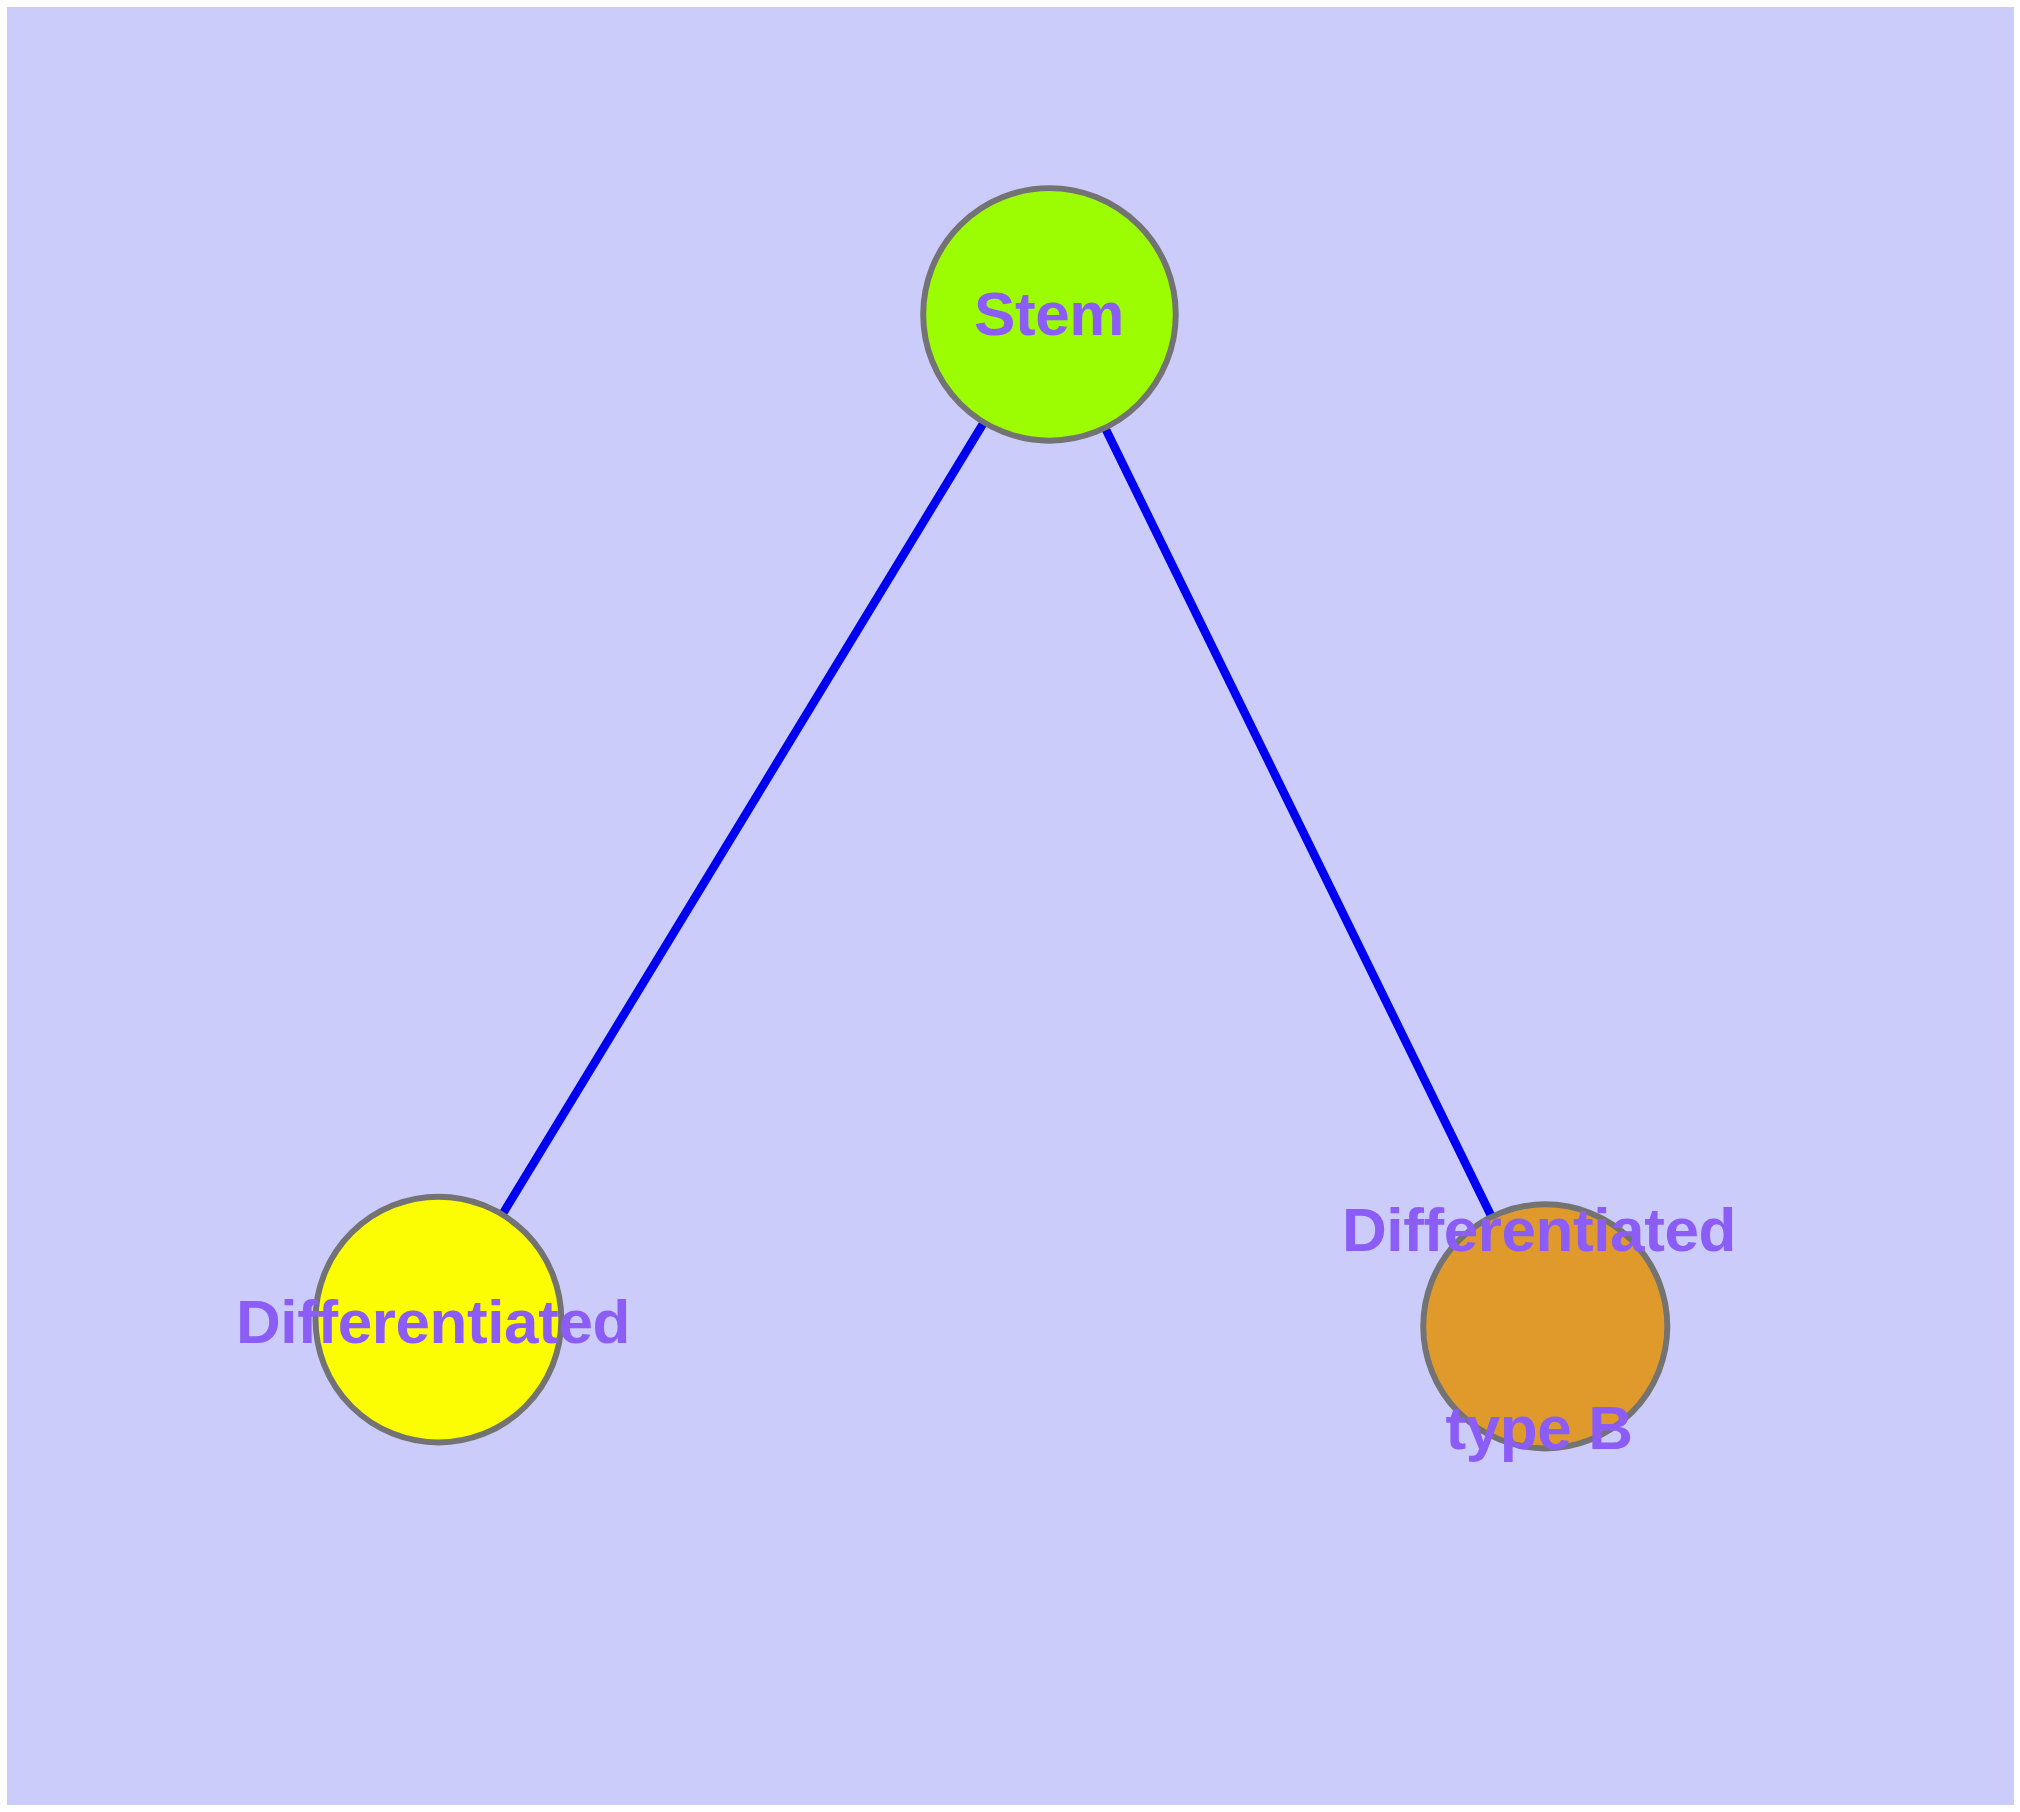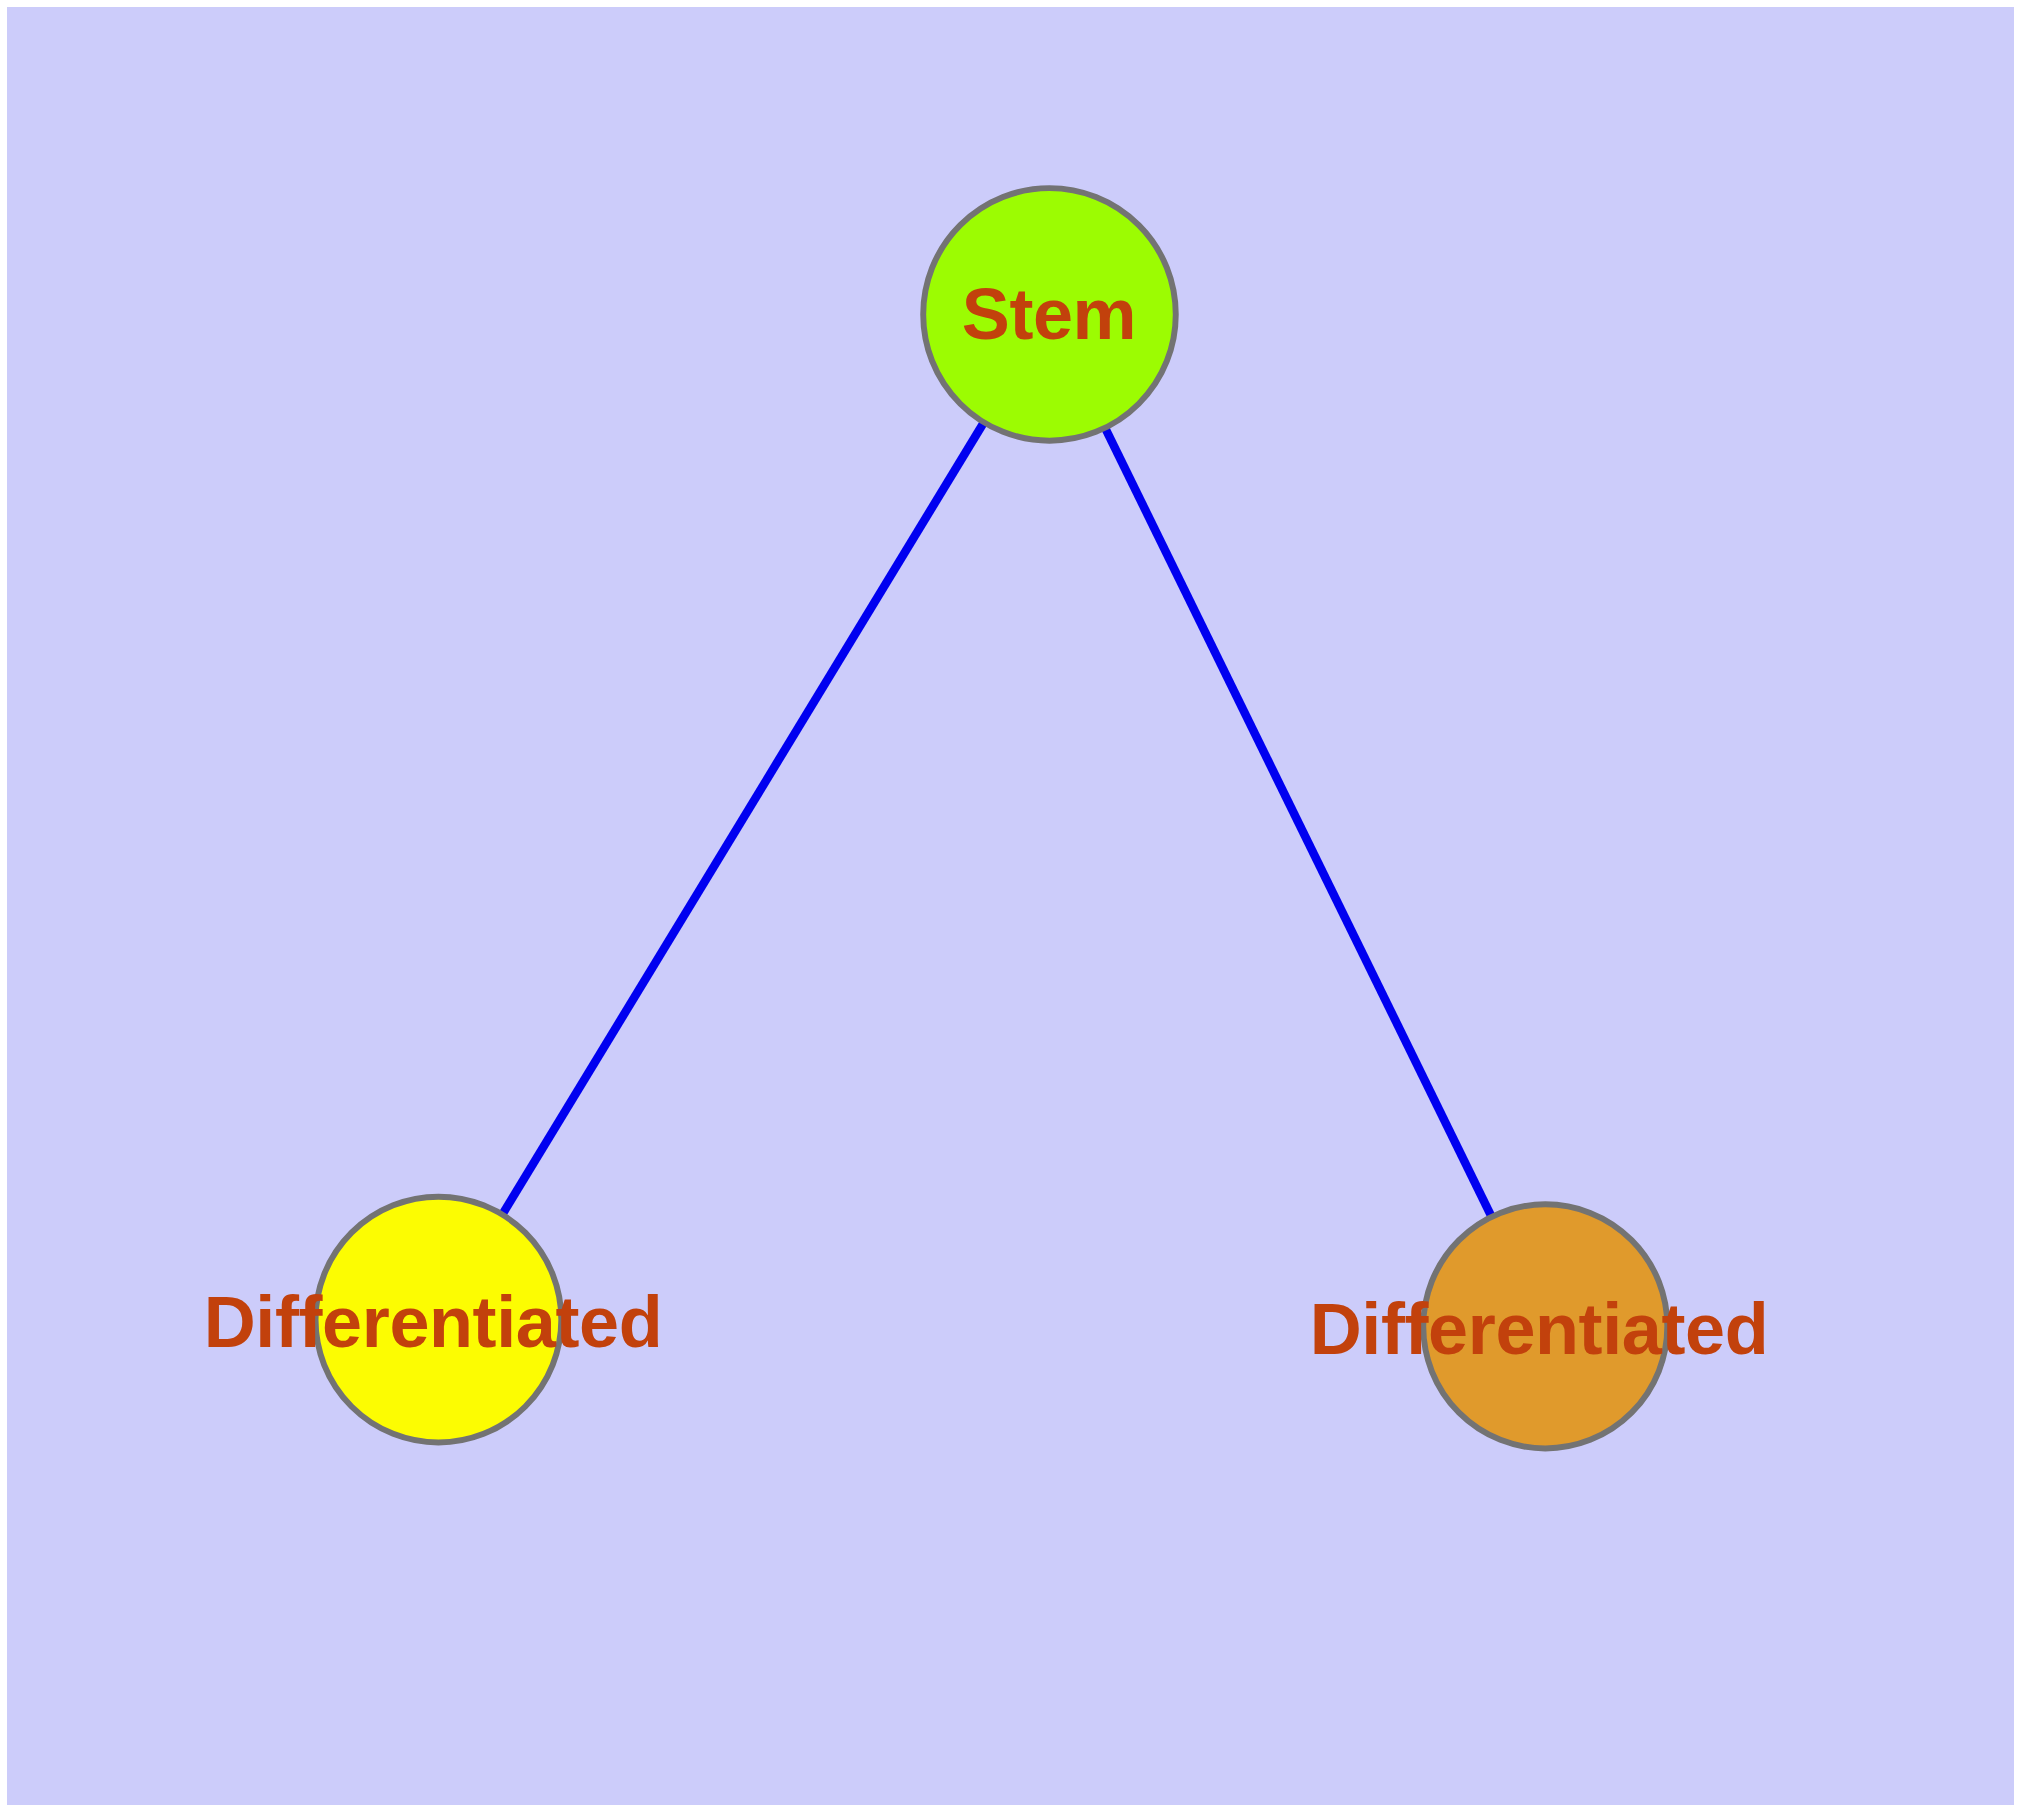--- a/index.html
+++ b/index.html
@@ -35,24 +35,24 @@
     stroke-width: 10;
     stroke-linecap: butt;
   }
   .node-circle {
     stroke: #737373;
     stroke-width: 7;
   }
   .node-label {
     position: absolute;
     text-align: center;
-    color: #c2410c;
+    color: #8b5cf6;
     font-family: "Liberation Sans", sans-serif;
     font-weight: bold;
-    font-size: 72px;
+    font-size: 62px;
     line-height: 1.06;
     white-space: pre;
     letter-spacing: -0.4px;
     pointer-events: none;
     transform: translate(-50%, -50%);
   }
 </style>
 </head>
 <body>
 
@@ -77,16 +77,17 @@
   <div class="node-label" style="left:1049px; top:314px;">
     <div>Stem</div>
   </div>
 
   <div class="node-label" style="left:433px; top:1322px;">
     <div>Differentiated</div>
   </div>
 
   <div class="node-label" style="left:1539px; top:1329px;">
     <div>Differentiated</div>
+    <div>type B</div>
   </div>
 
 </div>
 
 
 </body></html>

